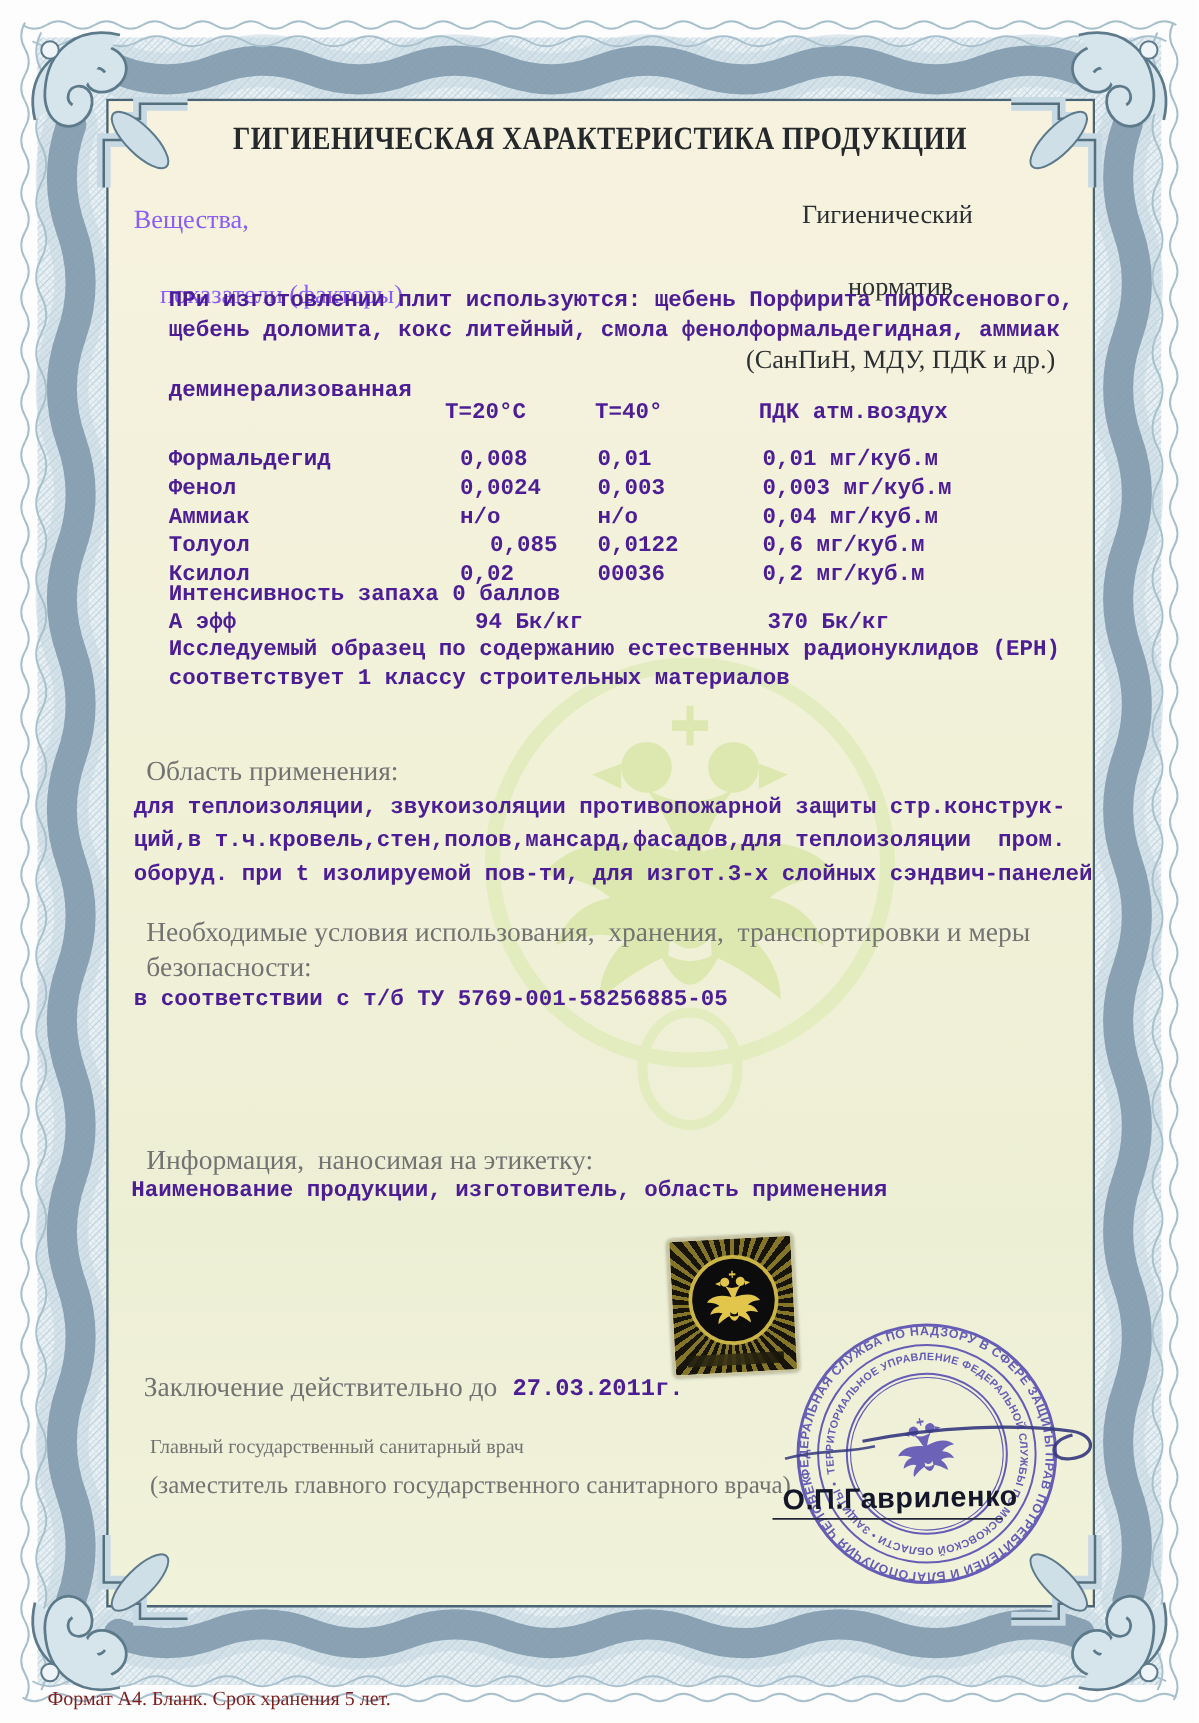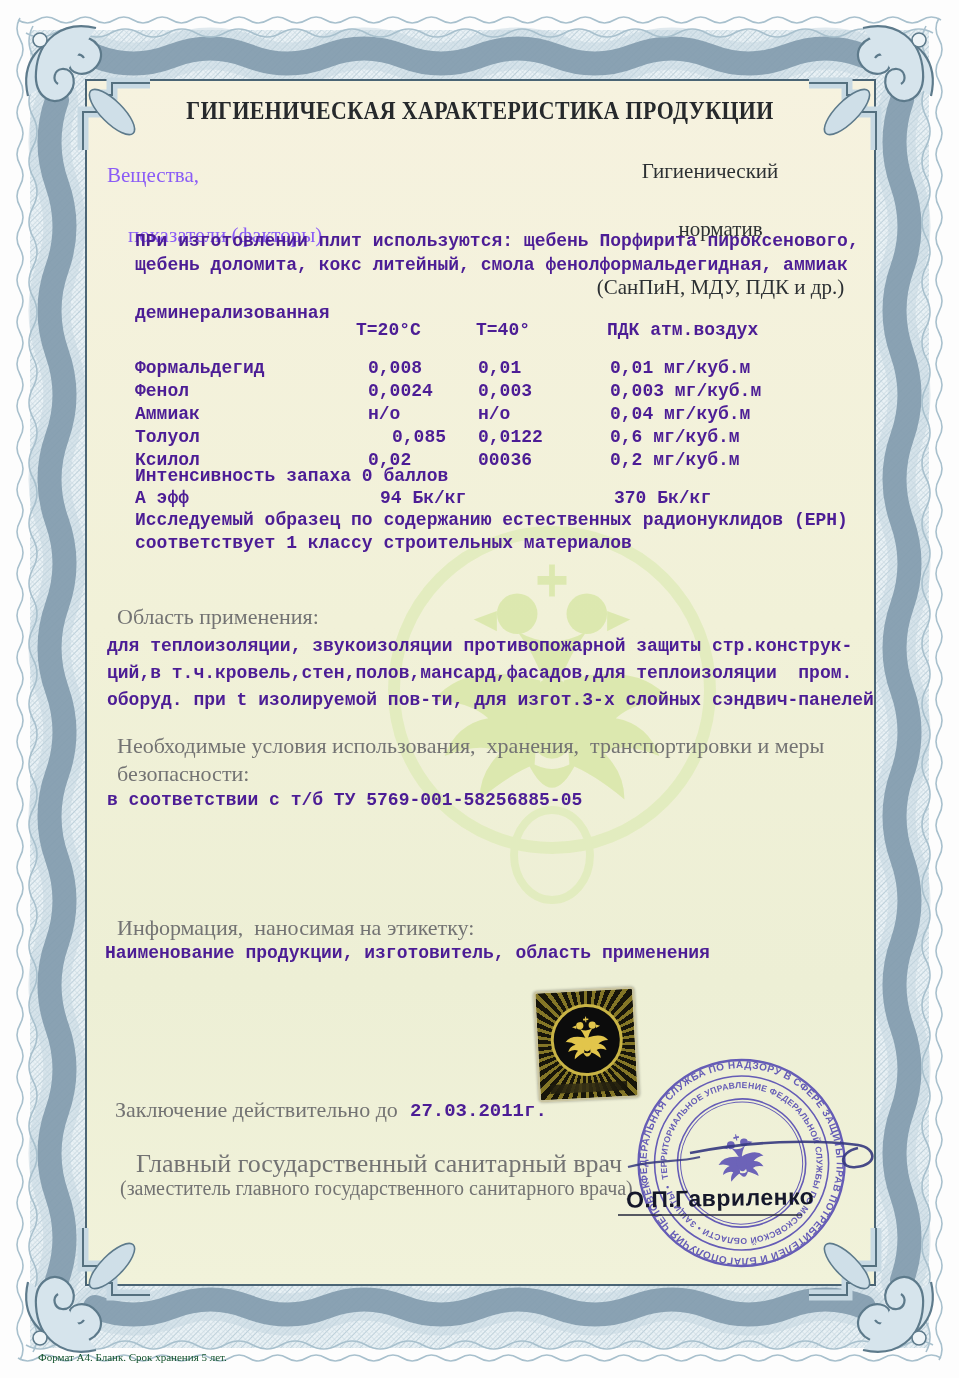--- a/index.html
+++ b/index.html
@@ -20,21 +20,21 @@
        transform-origin:center;font-size:26px;font-weight:bold;color:#26292c;
        white-space:pre;letter-spacing:.5px;}
   .ser{position:absolute;font-size:21px;color:#737373;white-space:pre;}
   .mono{position:absolute;font-family:"Liberation Mono","DejaVu Sans Mono",monospace;
         font-weight:700;font-size:18px;color:#4c1d95;white-space:pre;}
   .hdrR{position:absolute;left:545px;top:157px;width:330px;text-align:center;
         font-size:21px;color:#2c3033;line-height:29px;white-space:pre;}
   .hdrL{position:absolute;left:107px;top:160px;font-size:21px;color:#8b5cf6;
         line-height:30px;white-space:pre;}
   .sect{font-size:22px;}
-  .foot{position:absolute;left:38px;top:1351px;font-size:11px;color:#14532d;}
+  .foot{position:absolute;left:38px;top:1351px;font-size:16px;color:#7f1d1d;}
   
   .holo{position:absolute;left:536px;top:989px;width:97px;height:107px;
         transform:rotate(-3deg);border:2px solid #c9c4a0;border-radius:4px;
         background:repeating-conic-gradient(from 0deg,#847626 0deg 4deg,#17150a 4deg 9deg);
         box-shadow:0 0 3px rgba(0,0,0,.4);}
   .holo .disc{position:absolute;left:50%;top:46%;width:66px;height:66px;
         transform:translate(-50%,-50%);border-radius:50%;background:#0c0c0c;
         border:3px solid #c9b445;display:flex;align-items:center;justify-content:center;}
   .holo .numbar{position:absolute;left:10%;bottom:6px;width:80%;height:9px;
         background:linear-gradient(90deg,#1a180c,#3a3416 40%,#15130a);opacity:.9;}
@@ -194,21 +194,21 @@
       <svg width="52" height="52" viewBox="0 0 100 100">
           <use href="#eagle" fill="#e2c54b"></use>
         </svg>
     </div>
     <div class="numbar"></div>
   </div>
 
   <div class="ser sect" style="left:115px;top:1097px;">Заключение действительно до</div>
   <div class="mono" style="left:410px;top:1100px;font-size:19px;">27.03.2011г.</div>
 
-  <div class="ser" style="left:136px;top:1149px;font-size:26px;">Главный государственный санитарный врач</div>
+  <div class="ser" style="left:120px;top:1149px;font-size:16px;">Главный государственный санитарный врач</div>
   <div class="ser" style="left:120px;top:1177px;font-size:20px;">(заместитель главного государственного санитарного врача)</div>
 
   <div class="stampwrap">
     <svg width="224" height="224" viewBox="0 0 224 224">
       <defs>
         <path id="ringO" d="M17,112 A95,95 0 1 1 207,112 A95,95 0 1 1 17,112"></path>
         <path id="ringI" d="M37,112 A75,75 0 1 1 187,112 A75,75 0 1 1 37,112"></path>
       </defs>
       <circle cx="112" cy="112" r="103" fill="none" stroke="#5b51b4" stroke-width="2.4"></circle>
       <circle cx="112" cy="112" r="87" fill="none" stroke="#5b51b4" stroke-width="1.6"></circle>

